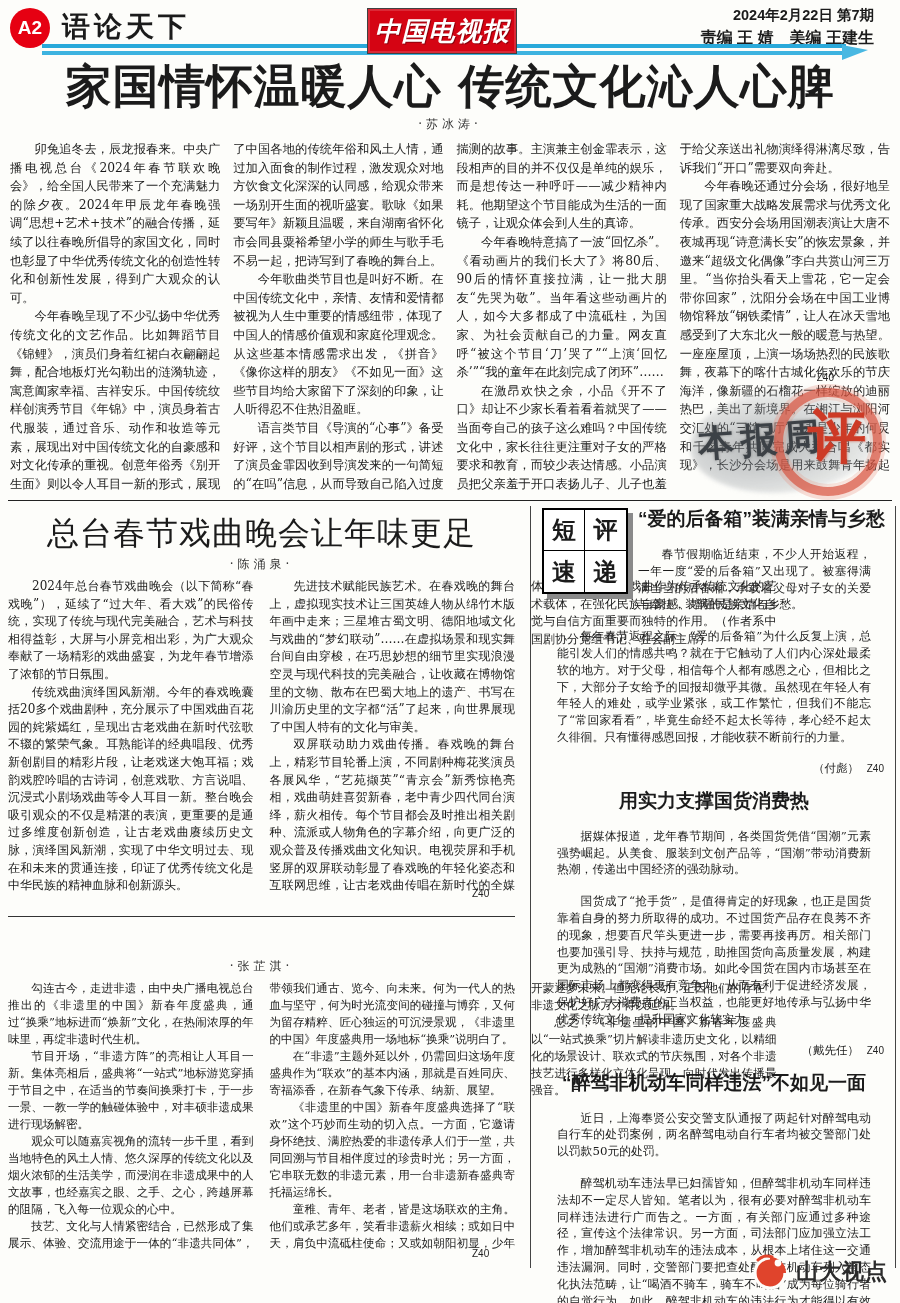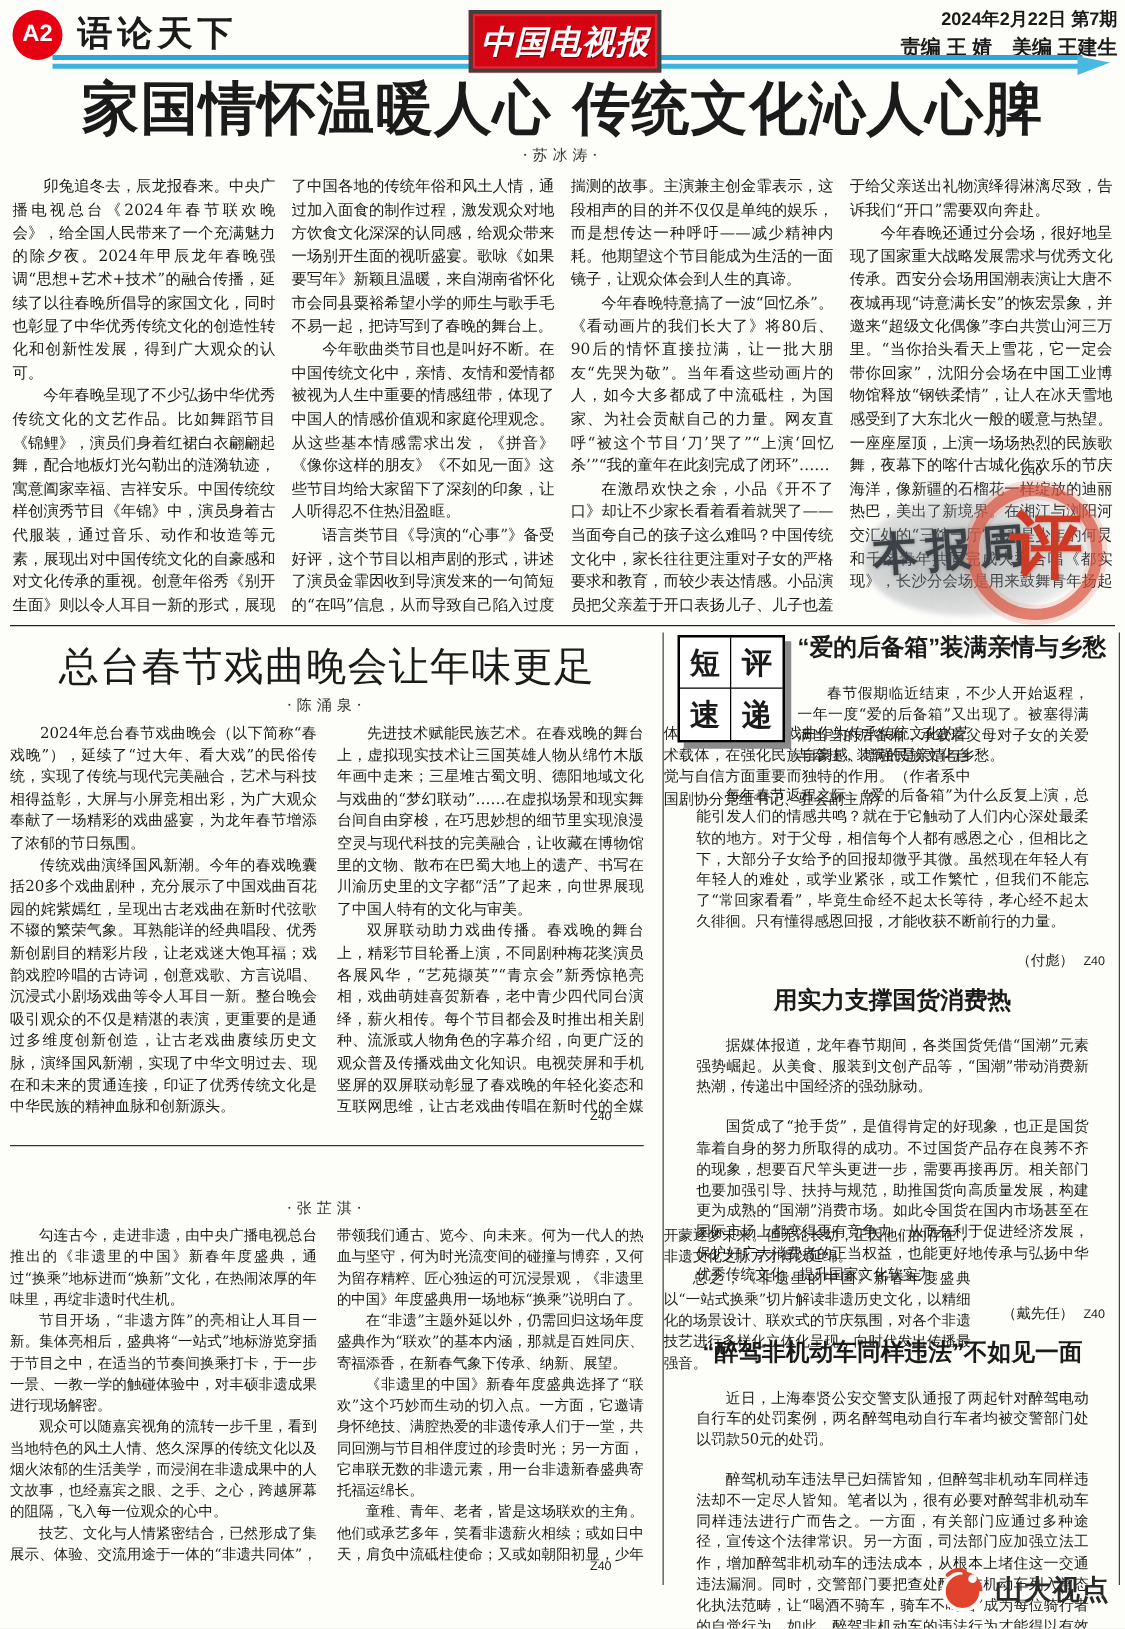--- a/index.html
+++ b/index.html
@@ -1,33 +1,33 @@
 <!DOCTYPE html>
 <html><head>
 <meta charset="utf-8">
 <style>
   html,body{margin:0;padding:0;background:#e8e8e4;}
   .page{position:relative;width:900px;height:1303px;margin:0 auto;background:#fdfdfa;overflow:hidden;
         font-family:"DejaVu Serif","Liberation Serif",serif;color:#1b1b1b;}
   
-  .masthead{position:absolute;top:4px;left:8px;right:4px;height:52px;}
+  .masthead{position:absolute;top:4px;left:8px;right:24px;height:52px;}
   .a2-badge{position:absolute;left:2px;top:4px;width:40px;height:40px;border-radius:50%;background:#e60012;
             color:#fff;display:flex;align-items:center;justify-content:center;
             font:700 19px "Liberation Sans",sans-serif;}
   .section-title{position:absolute;left:54px;top:4px;font-size:28px;font-weight:900;letter-spacing:4px;}
   .mh-right{position:absolute;right:2px;top:2px;text-align:right;font-family:"Liberation Sans",sans-serif;}
   .mh-date{font-size:14.5px;font-weight:700;}
   .mh-editors{font-size:16px;font-weight:700;margin-top:3px;}
   .stripes{position:absolute;left:34px;right:30px;top:40px;height:12px;}
   .stripes .bar{height:4px;background:#29a9da;}
   .stripes .bar+.bar{margin-top:3px;background:#3db3e0;}
   .stripes .arrow{position:absolute;right:-22px;top:1px;width:0;height:0;
                   border-left:26px solid #49b8e2;border-top:5px solid transparent;border-bottom:10px solid transparent;}
   .paperbox{position:absolute;left:50%;transform:translateX(-50%);top:4px;width:148px;height:44px;
-            background:#d50413;border:3px solid #404040;box-shadow:inset 0 0 0 2px rgba(255,255,255,.15);
+            background:#d50413;border:1px solid #404040;box-shadow:inset 0 0 0 2px rgba(255,255,255,.15);
             display:flex;align-items:center;justify-content:center;z-index:3;}
   .paperbox span{color:#fff;font-size:26px;font-weight:900;font-style:italic;letter-spacing:1px;
                  text-shadow:1px 1px 0 rgba(0,0,0,.35);}
   
   .lead-title{position:absolute;top:56px;left:8px;right:8px;margin:0;text-align:center;
               font-size:46px;font-weight:900;letter-spacing:1px;white-space:nowrap;}
   .byline{position:absolute;left:0;right:0;text-align:center;font-size:12px;letter-spacing:4px;color:#333;}
   .lead-byline{top:116px;}
   .cols{column-fill:auto;text-align:justify;}
   .cols .para{margin:0;text-indent:2em;}

